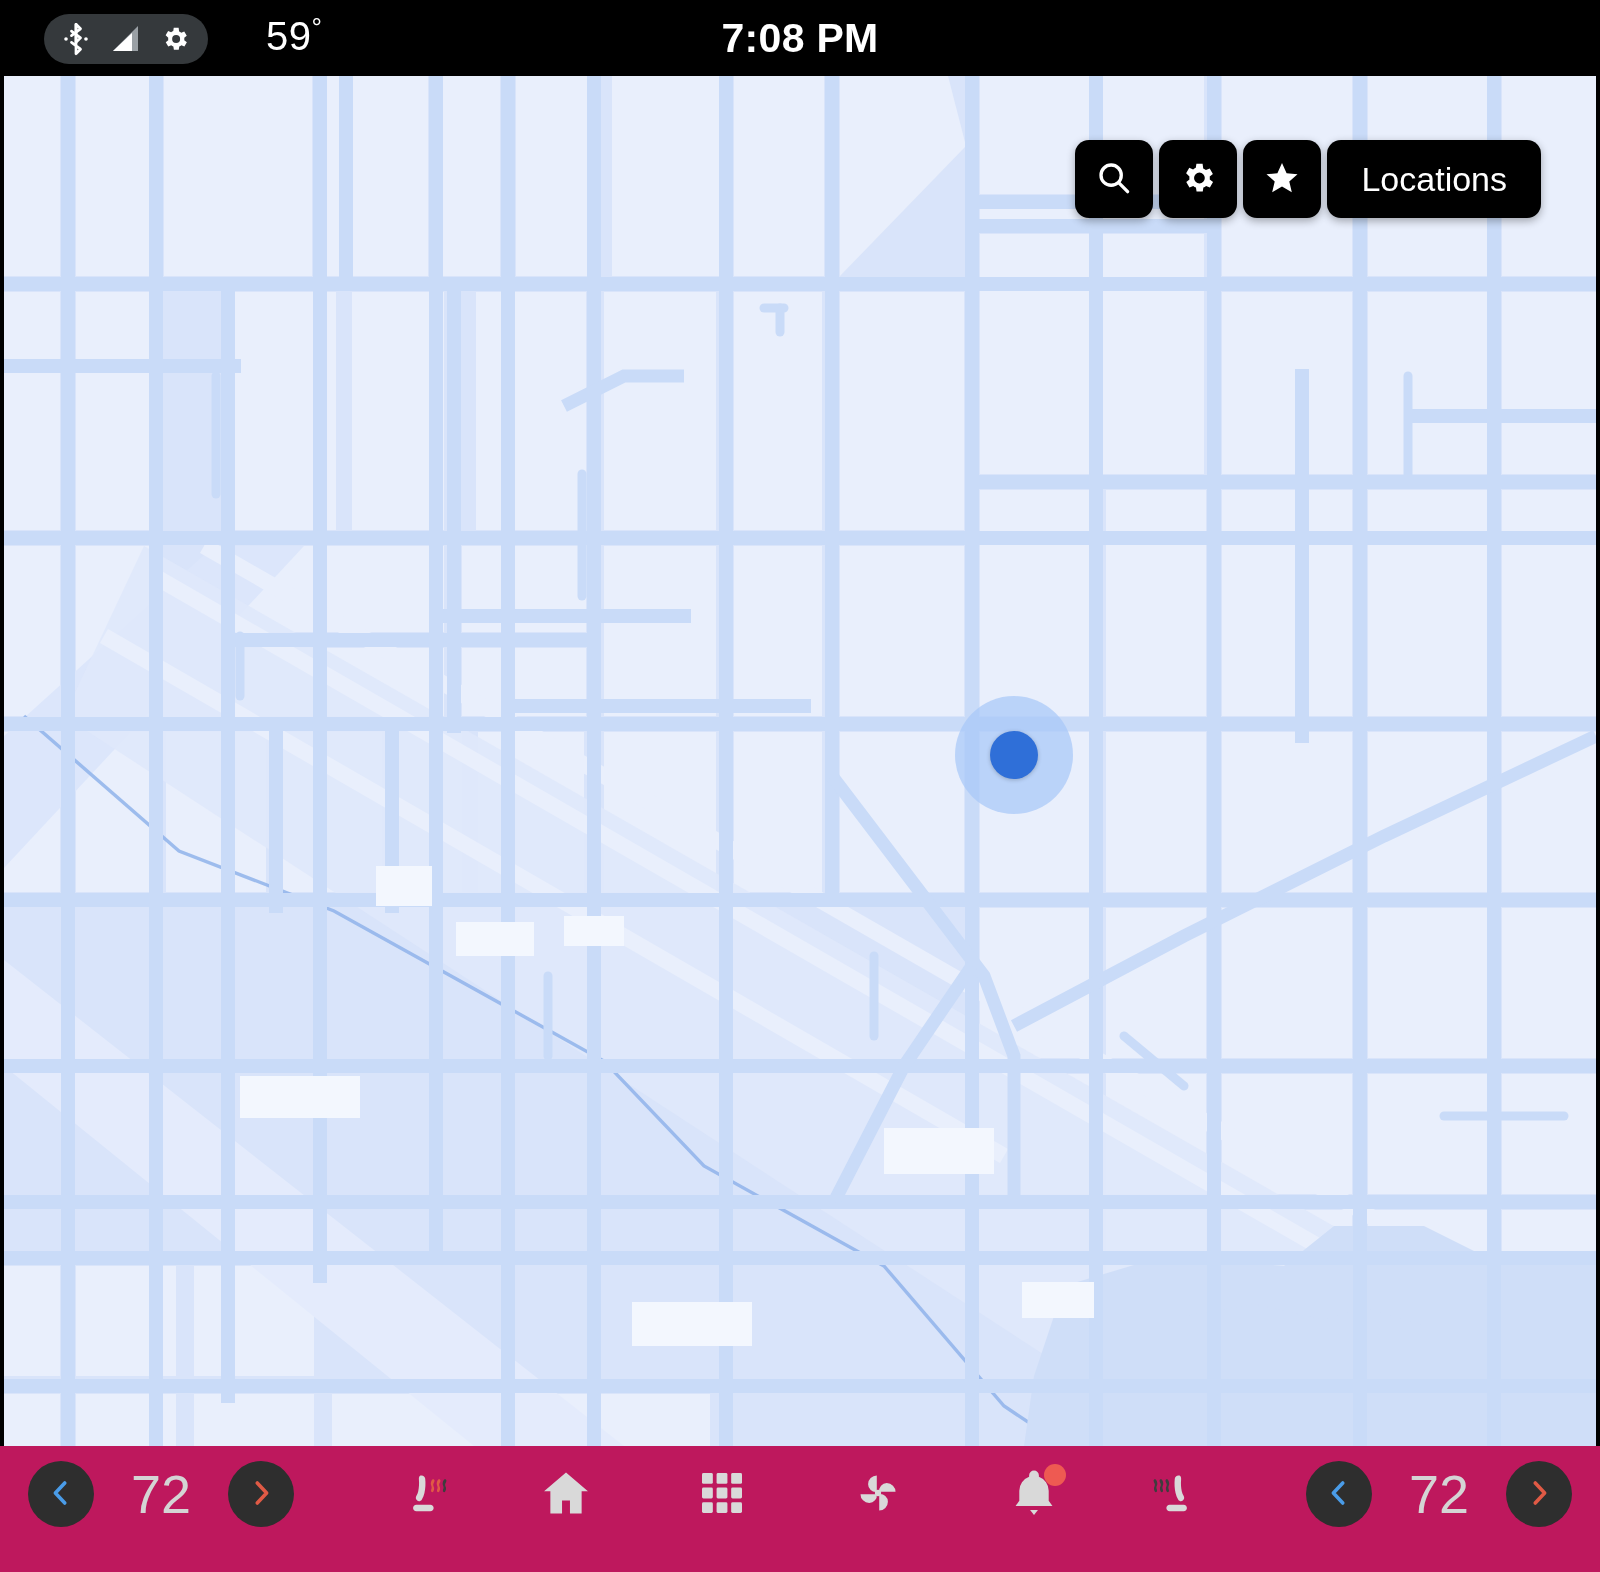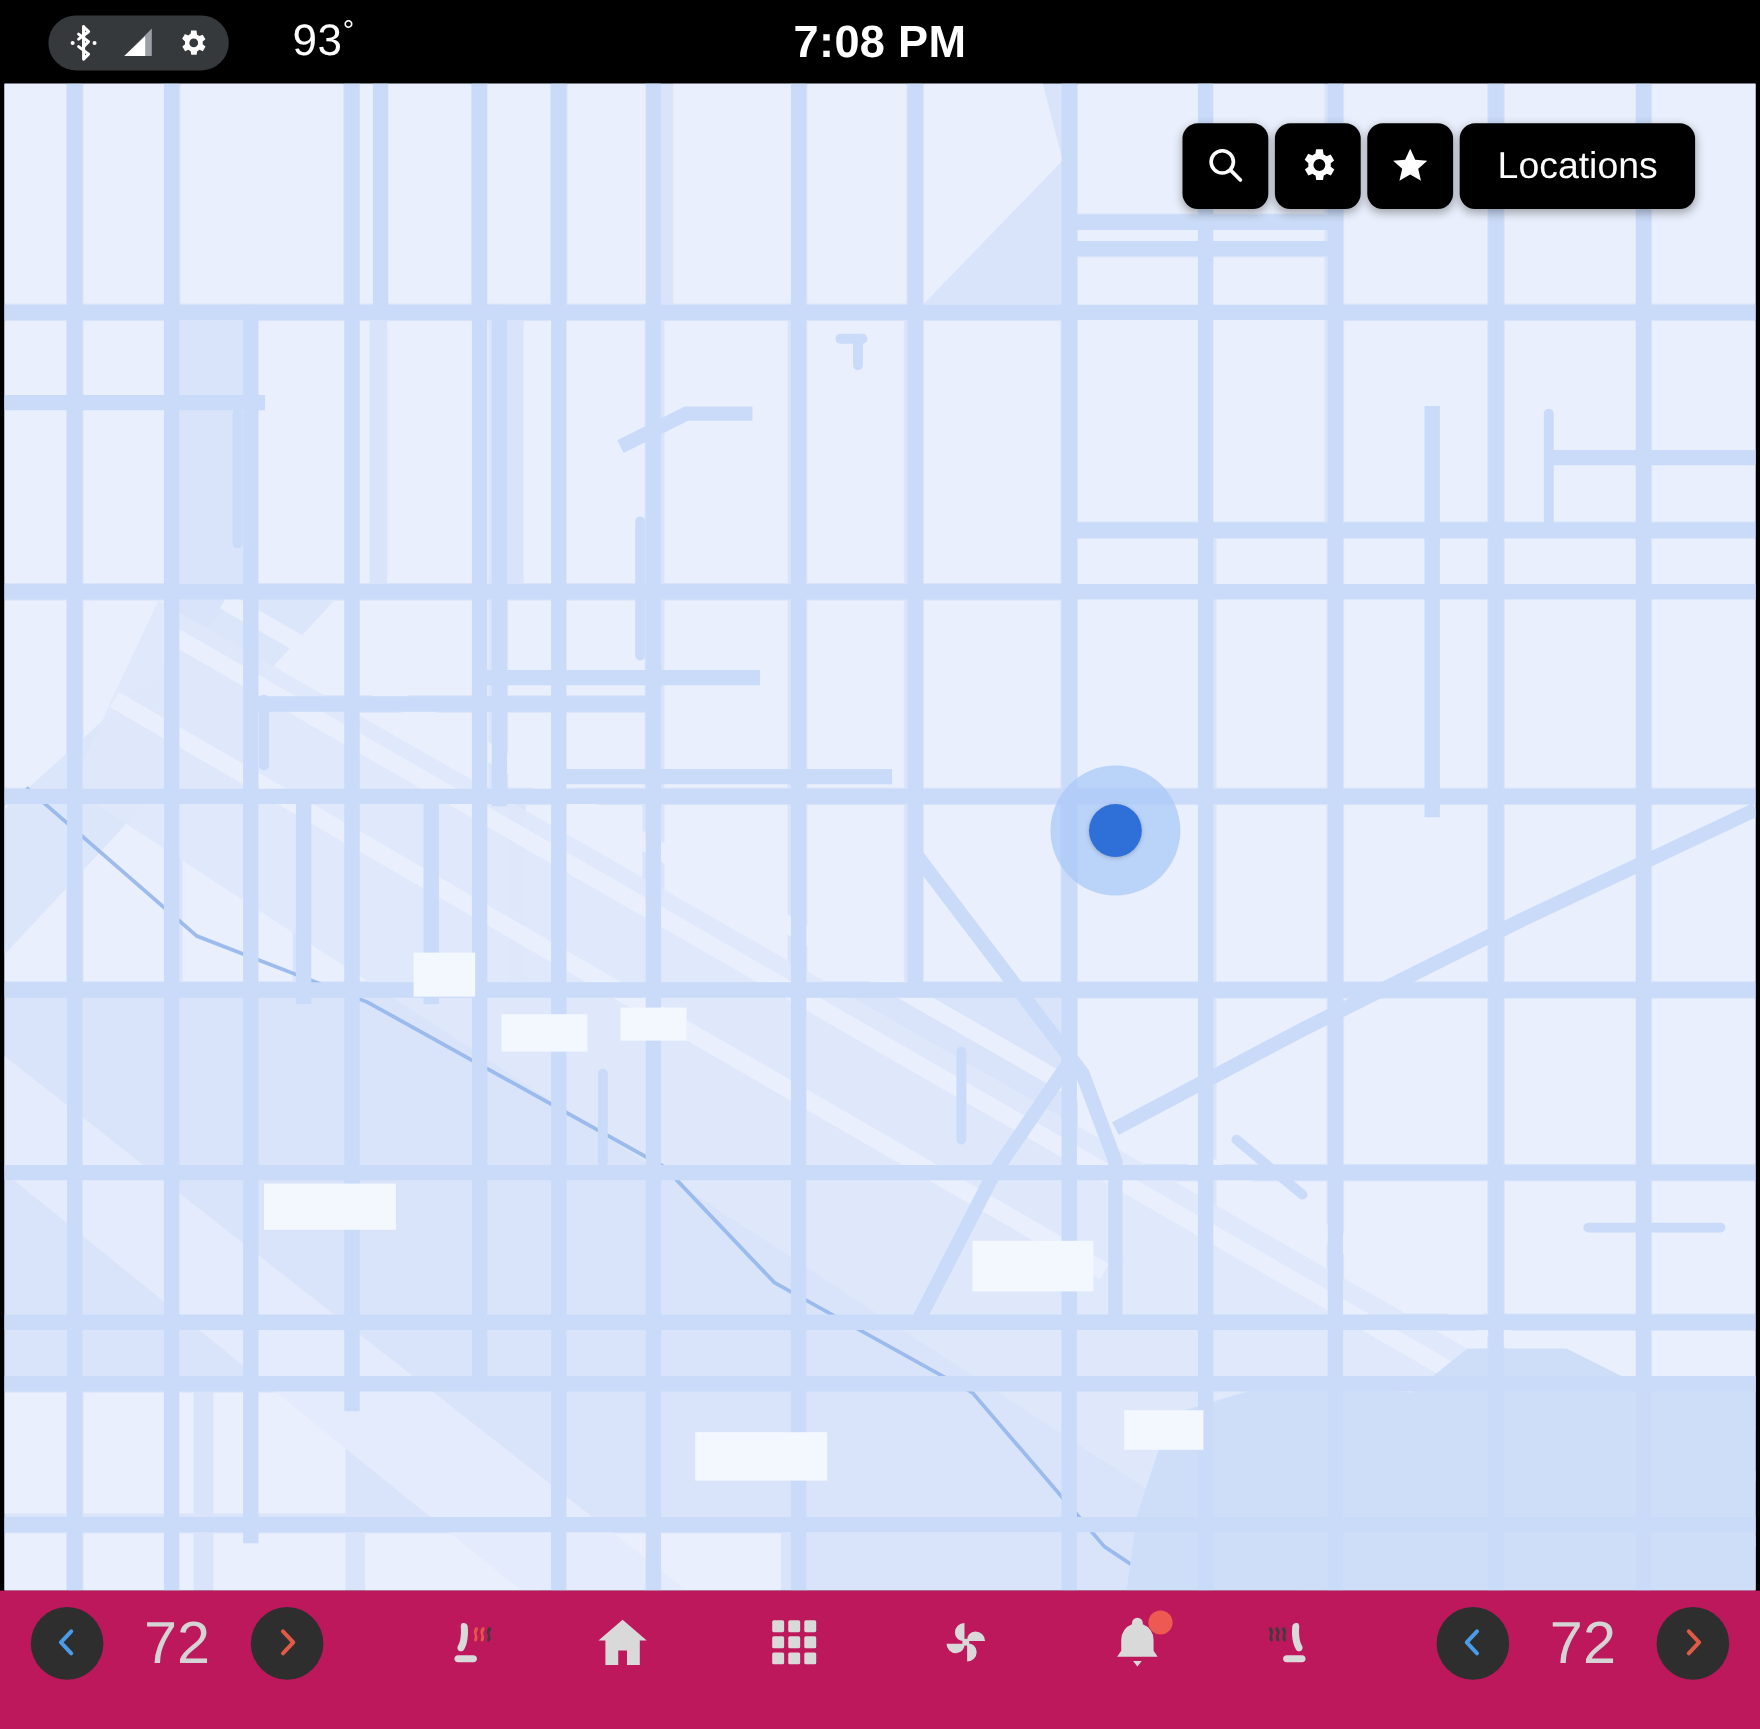--- a/index.html
+++ b/index.html
@@ -49,21 +49,21 @@
     display: flex; align-items: center; justify-content: center;
   }
   .puck-core {
     width: 48px; height: 48px; border-radius: 50%;
     background: #2F6FD8;
     box-shadow: 0 1px 4px rgba(0,0,0,.22);
   }
 
   
   .map-toolbar {
-    position: absolute; right: 59px; top: 112px;
+    position: absolute; right: 59px; top: 140px;
     display: flex; align-items: center; gap: 6px; padding-left: 40px;
   }
   .tb-btn {
     width: 78px; height: 78px; background: #000; border-radius: 14px;
     display: flex; align-items: center; justify-content: center;
     box-shadow: 0 3px 9px rgba(0,0,0,.32);
     border: none; cursor: pointer;
   }
   .tb-pill {
     height: 78px; padding: 0 34px; background: #000; border-radius: 14px;
@@ -123,21 +123,21 @@
           <path d="M28 1 L28 26 L3 26 Z" fill="#9AA0A5"></path>
           <path d="M22 8 L22 26 L3 26 Z" fill="#FFFFFF"></path>
         </svg>
       </span>
       <span>
         <svg width="30" height="30" viewBox="0 0 24 24">
           <path fill="#fff" d="M19.4 13a7.6 7.6 0 0 0 0-2l2-1.6-2-3.4-2.4 1a7.6 7.6 0 0 0-1.7-1L14.9 3h-3.9l-.4 2.6c-.6.2-1.2.6-1.7 1l-2.4-1-2 3.4L6.6 11a7.6 7.6 0 0 0 0 2l-2 1.6 2 3.4 2.4-1c.5.4 1.1.8 1.7 1l.4 2.6h3.9l.4-2.6c.6-.2 1.2-.6 1.7-1l2.4 1 2-3.4zM12.9 15.2a3.2 3.2 0 1 1 0-6.4 3.2 3.2 0 0 1 0 6.4z"></path>
         </svg>
       </span>
     </div>
-    <div class="status-temp"><span>93</span><span class="deg">°</span></div>
+    <div class="status-temp"><span>59</span><span class="deg">°</span></div>
     <div class="clock">7:08 PM</div>
   </div>
 
   <div class="map-wrap">
     <svg class="map-svg" width="1592" height="1370" viewBox="0 0 1592 1370">
       <rect x="0" y="0" width="1592" height="1370" fill="#D9E4FA"></rect>
 
       <g fill="#E9EFFC">
 
         <rect x="0" y="0" width="56" height="200"></rect>

